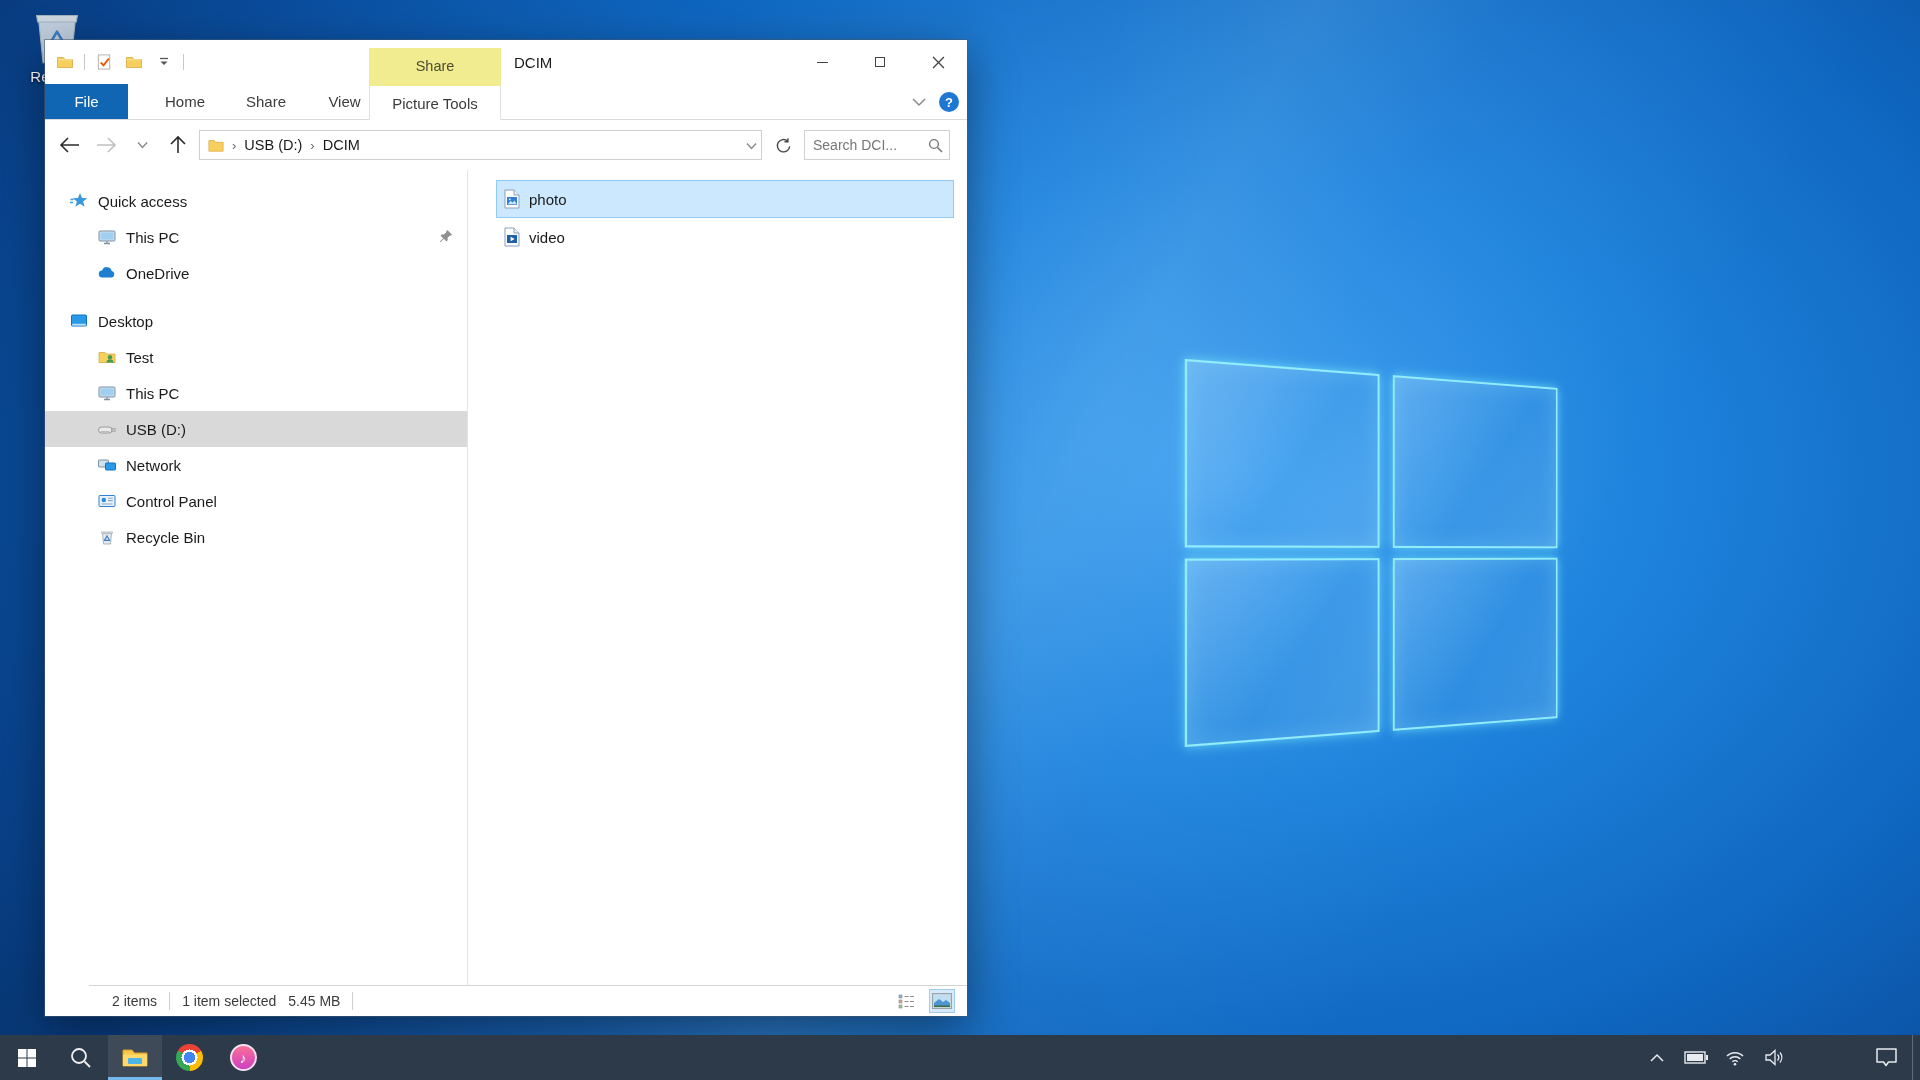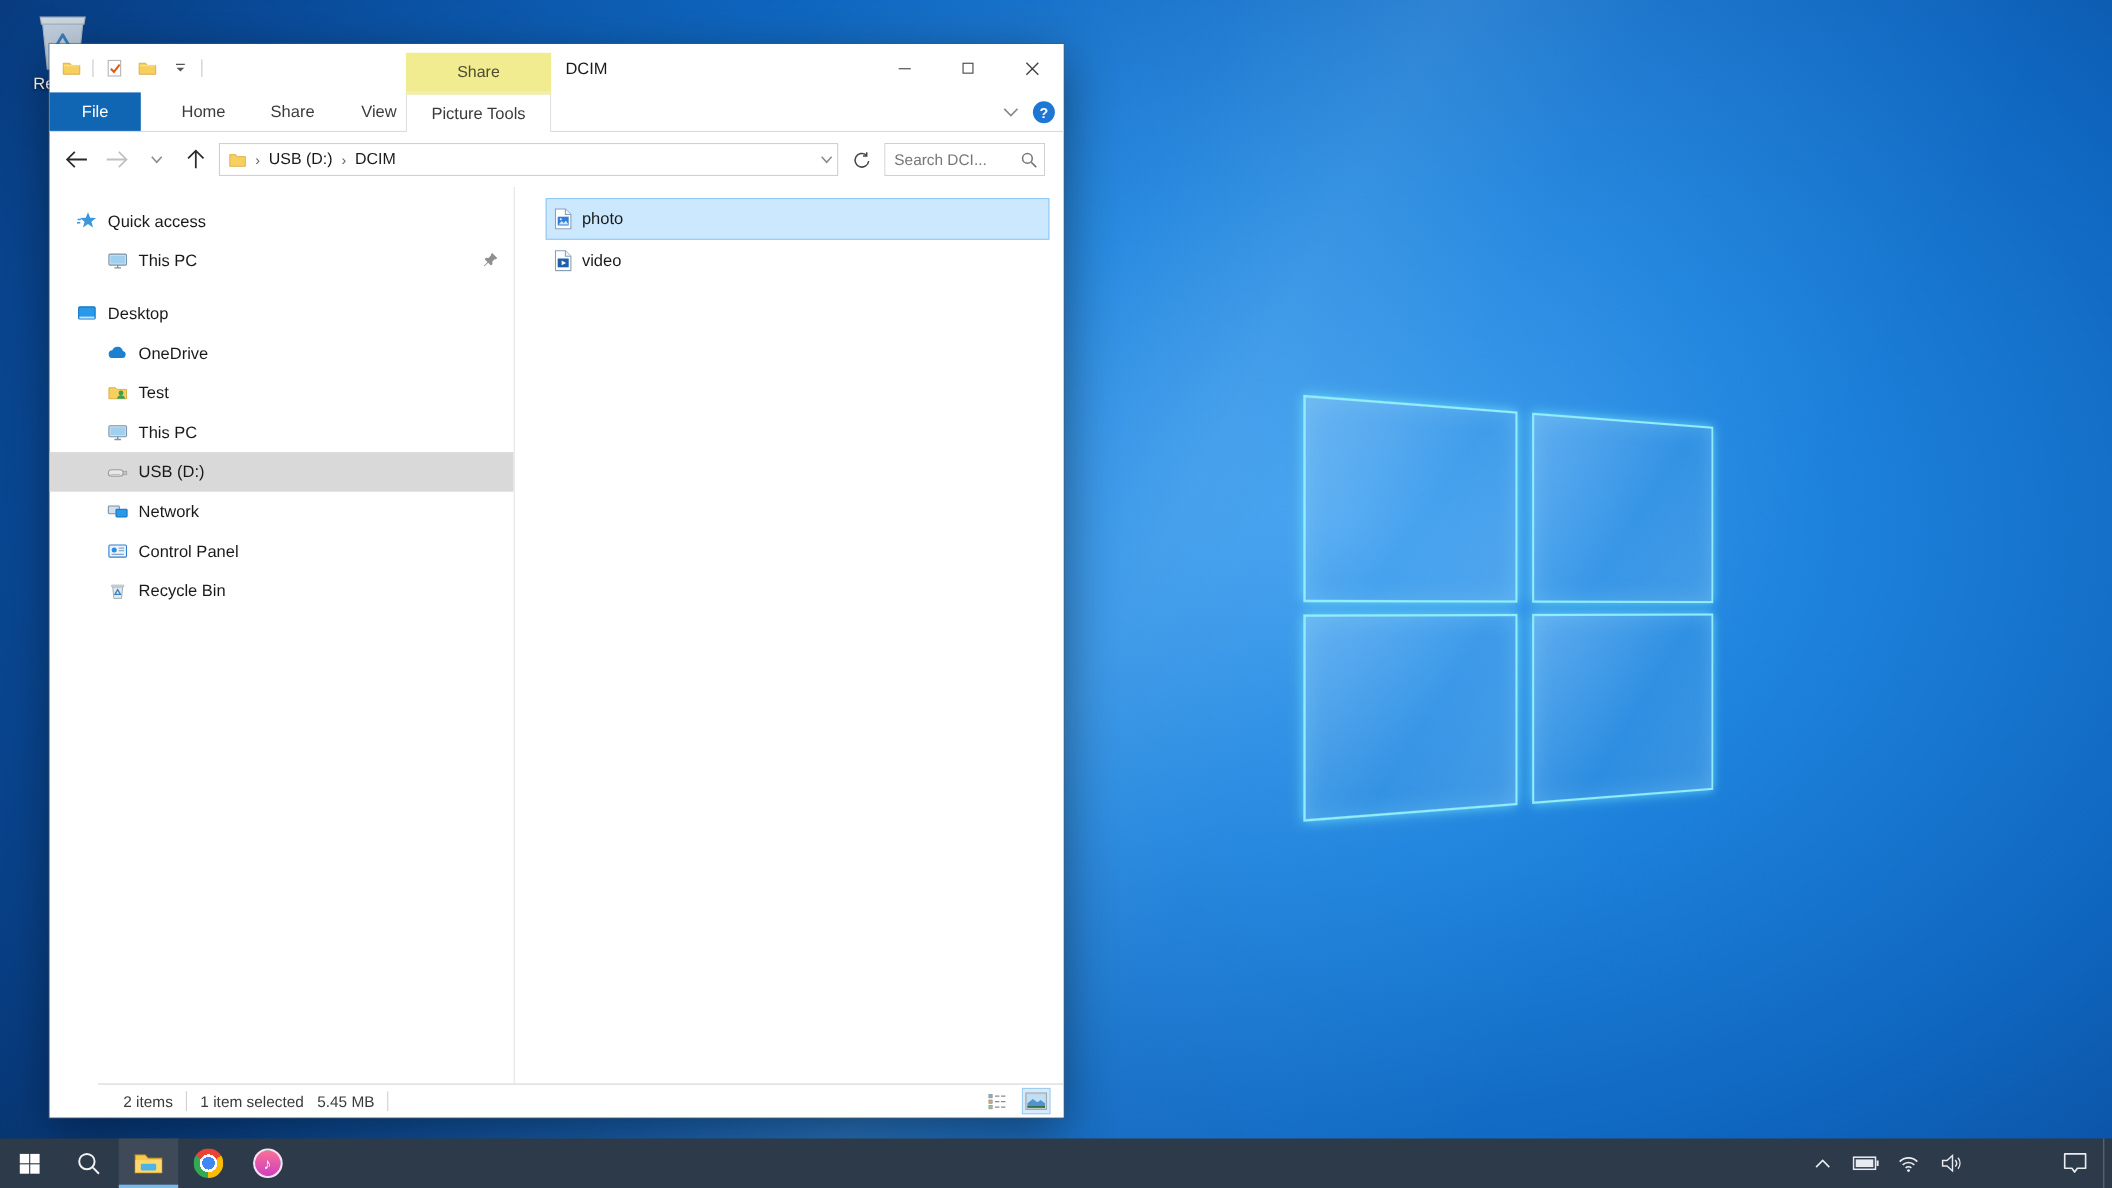--- a/index.html
+++ b/index.html
@@ -274,37 +274,37 @@
             </svg>
         </span>
         <span>This PC</span>
         <span class="pin">
           <svg width="15" height="15" viewBox="0 0 16 16">
               <path d="M10 1l5 5-1.6 1.3-.7-.3-2.6 2.6.3 2.2-1.5 1.4-2.7-2.7L2.6 14l-.6-.6 3.5-3.6L2.8 7.1l1.4-1.5 2.2.3 2.6-2.6-.3-.7z" fill="#8f8f8f"></path>
             </svg>
         </span>
       </div>
 
+      <div class="srow lvl1">
+        <span class="sic">
+          <svg width="20" height="20" viewBox="0 0 20 20">
+              <path d="M5.5 14.5a3.5 3.5 0 0 1-.4-7A5 5 0 0 1 14.7 8a3.3 3.3 0 0 1-.5 6.5z" fill="#1d7fd0"></path>
+            </svg>
+        </span>
+        <span>OneDrive</span>
+      </div>
+
       <div class="srow grp">
         <span class="sic">
           <svg width="20" height="20" viewBox="0 0 20 20">
               <rect x="2.5" y="4" width="15" height="11" rx="1" fill="#2b99ea" stroke="#1173c0"></rect>
               <rect x="3.2" y="12.8" width="13.6" height="1.8" fill="#bfe3f9"></rect>
             </svg>
         </span>
         <span>Desktop</span>
-      </div>
-
-      <div class="srow lvl1">
-        <span class="sic">
-          <svg width="20" height="20" viewBox="0 0 20 20">
-              <path d="M5.5 14.5a3.5 3.5 0 0 1-.4-7A5 5 0 0 1 14.7 8a3.3 3.3 0 0 1-.5 6.5z" fill="#1d7fd0"></path>
-            </svg>
-        </span>
-        <span>OneDrive</span>
       </div>
 
       <div class="srow lvl1">
         <span class="sic">
           <svg width="20" height="20" viewBox="0 0 20 20">
               <path d="M2 5.5v10h16V7H9.5L8 5.5z" fill="#f7cf5e" stroke="#d9a93c" stroke-width="0.8"></path>
               <circle cx="13" cy="10.3" r="2.2" fill="#3f9e52"></circle>
               <path d="M9.3 15.5c.3-2.2 1.9-3.2 3.7-3.2s3.4 1 3.7 3.2z" fill="#3f9e52"></path>
             </svg>
         </span>

